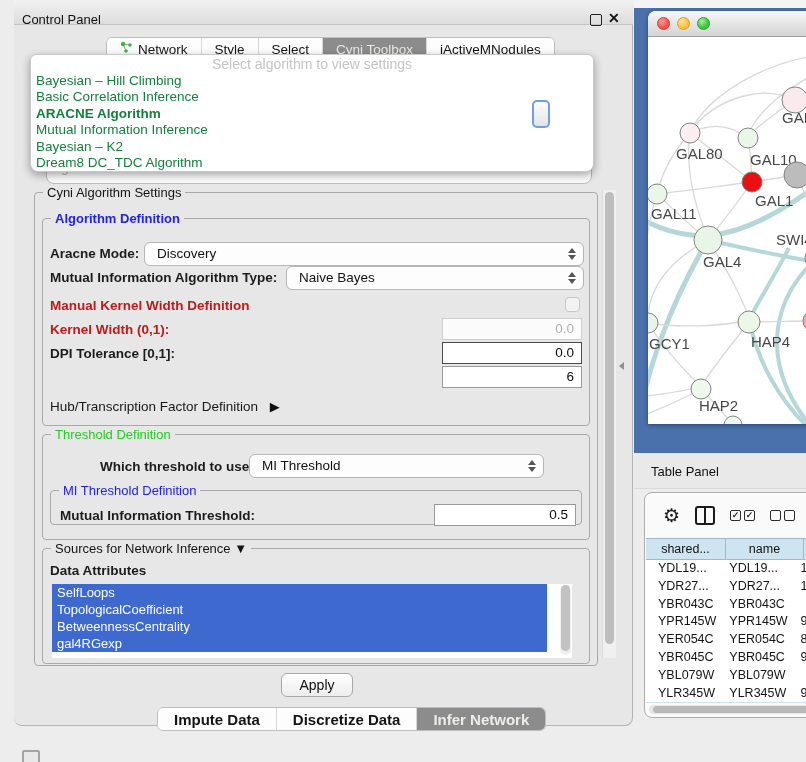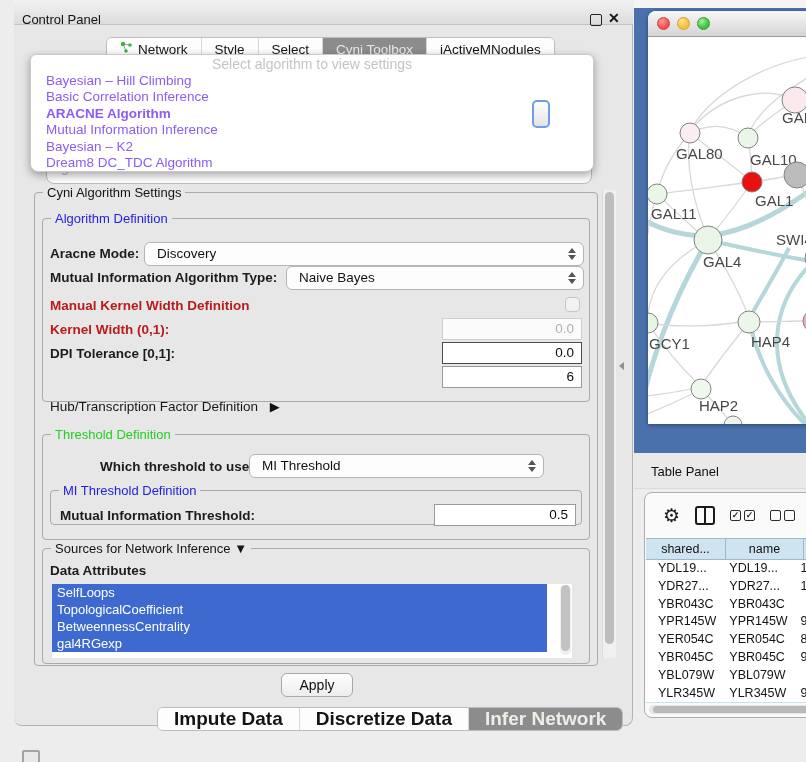--- a/index.html
+++ b/index.html
@@ -24,21 +24,21 @@
   .tab:last-child{border-right:none;}
   .tab.sel{background:#8c8c8c;color:#ebe9e4;}
   .tab .net-ic{margin-right:5px;}
 
   
   .hidden-combo{left:32px;top:150px;width:546px;height:34px;background:#fcfcfc;border:1px solid #bcbcbc;
       border-radius:8px;box-sizing:border-box;font-size:14px;color:#b8b8b8;line-height:32px;padding-left:14px;z-index:1;}
   .popup{left:16px;top:54px;width:564px;height:118px;background:#fff;border:1px solid #c9c9c9;
       border-radius:6px 6px 8px 8px;box-shadow:0 3px 8px rgba(0,0,0,.35);z-index:10;box-sizing:border-box;}
   .popup-ph{text-align:center;font-size:14px;color:#c4c4c4;height:18px;line-height:19px;}
-  .popup-item{font-size:13.5px;color:#8b5cf6;height:16.4px;line-height:16.4px;padding-left:15px;white-space:nowrap;}
+  .popup-item{font-size:13.5px;color:#15803d;height:16.4px;line-height:16.4px;padding-left:5px;white-space:nowrap;}
   .popup-item.bold{font-weight:bold;}
   .focus-frag{left:518px;top:100px;width:14px;height:24px;background:linear-gradient(#fefefe,#e4e4e4);
       border:2px solid #6f9ee8;border-radius:5px;z-index:11;}
 
   
   .group{border:1px solid #a9a9a9;border-radius:4px;box-sizing:border-box;}
   .legend{position:absolute;top:-8px;left:8px;background:#e7e7e7;padding:0 4px;font-size:13px;white-space:nowrap;}
   .leg-blue{color:#2222e0;}
   .leg-green{color:#22cf22;}
   .leg-black{color:#141414;}
@@ -69,21 +69,21 @@
   .attr-sb-thumb{position:absolute;left:1px;top:0;width:9px;height:66px;background:#c2c2c2;border-radius:5px;}
 
   .main-sb{left:588px;top:190px;width:13px;height:468px;background:#f0f0f0;border-left:1px solid #dcdcdc;}
   .main-sb-thumb{position:absolute;left:2px;top:2px;width:9px;height:452px;background:#bdbdbd;border-radius:5px;}
 
   .apply-btn{left:267px;top:673px;width:72px;height:24px;background:linear-gradient(#fefefe,#ededed);
       border:1px solid #a8a8a8;border-radius:6px;font-size:14px;color:#111;text-align:center;line-height:22px;box-sizing:border-box;}
 
   .btabbar{left:143px;top:707px;height:22px;display:flex;background:#fdfdfd;border:1px solid #bdbdbd;
       border-radius:6px;overflow:hidden;}
-  .btab{display:flex;align-items:center;padding:4px 16px;font-size:19px;font-weight:bold;color:#141414;
+  .btab{display:flex;align-items:center;padding:4px 16px;font-size:15px;font-weight:bold;color:#141414;
       border-right:1px solid #d8d8d8;background:#fdfdfd;white-space:nowrap;justify-content:center;}
   .btab:last-child{border-right:none;}
   .btab.sel{background:#8c8c8c;color:#efede8;font-weight:bold;}
 
   .divider-grip{left:605px;top:362px;width:0;height:0;border-top:4px solid transparent;border-bottom:4px solid transparent;
       border-right:5px solid #8f8f8f;}
   .corner-chip{left:8px;top:750px;width:18px;height:14px;border:2px solid #a3a3a3;border-radius:2px;background:#e8e8e8;box-sizing:border-box;}
 
   
   .top-strip{left:620px;top:0;width:186px;height:8px;background:#f4f4f4;}
@@ -172,21 +172,21 @@
     <div class="popup-item">Mutual Information Inference</div>
     <div class="popup-item">Bayesian – K2</div>
     <div class="popup-item">Dream8 DC_TDC Algorithm</div>
   </div>
   <div class="abs focus-frag"></div>
 
   <div class="abs group" style="left:20px;top:192px;width:564px;height:474px;">
     <span class="legend leg-black">Cyni Algorithm Settings</span>
   </div>
 
-  <div class="abs group" style="left:28px;top:218px;width:548px;height:184px;">
+  <div class="abs group" style="left:28px;top:218px;width:548px;height:208px;font-weight:bold;">
     <span class="legend leg-blue">Algorithm Definition</span>
   </div>
 
   <div class="abs blabel" style="left:36px;top:246px;">Aracne Mode:</div>
   <div class="abs combo" style="left:130px;top:242px;width:440px;">
     <span>Discovery</span>
     <span class="stepper">
         <i class="tri-up"></i>
         <i class="tri-dn"></i>
       </span>

